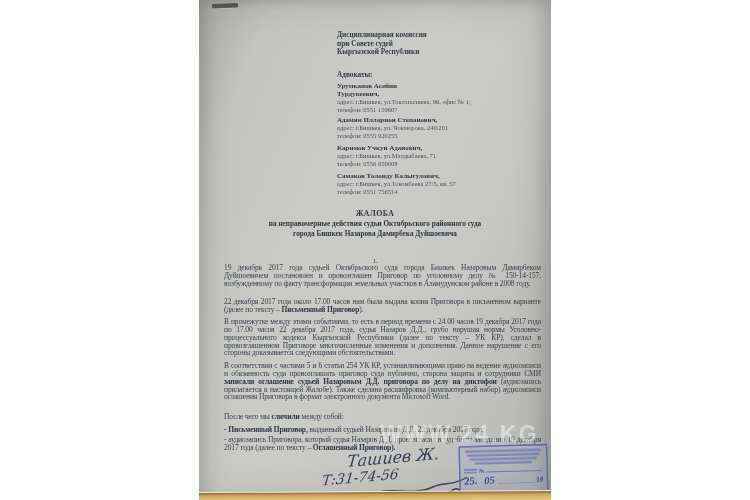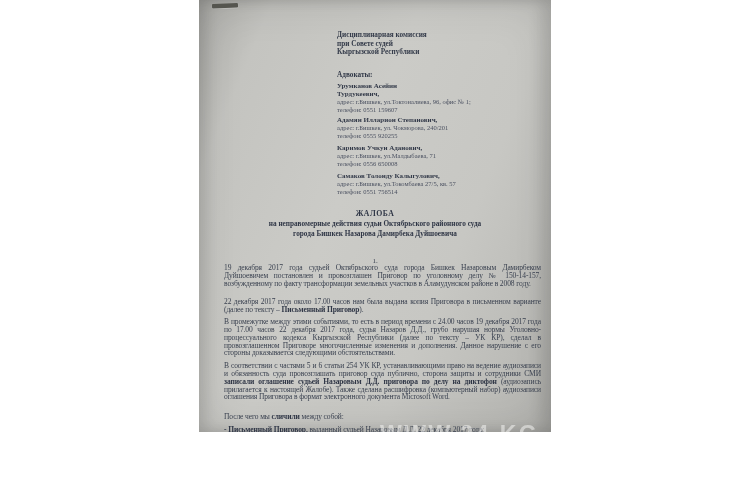--- a/index.html
+++ b/index.html
@@ -1,21 +1,21 @@
 <!DOCTYPE html>
 <html><head>
 <meta charset="utf-8">
 <style>
   html,body{margin:0;padding:0;}
   body{
     width:750px;height:500px;background:#ffffff;overflow:hidden;position:relative;
     font-family:"Liberation Serif", serif;
   }
   .photo{
-    position:absolute;left:199px;top:0;width:352px;height:432px;overflow:hidden;
+    position:absolute;left:199px;top:0;width:352px;height:500px;overflow:hidden;
     background:linear-gradient(113deg,#aeaeaa 0%,#c4c4c0 14%,#cbcbc7 42%,#c7c7c3 68%,#b4b4b0 100%);
     box-shadow:inset 0 0 46px rgba(0,0,0,0.13), inset -10px 0 14px rgba(0,0,0,0.10), inset 8px 0 12px rgba(0,0,0,0.09);
   }
   .content2x{
     position:absolute;left:0;top:0;width:704px;height:1000px;
     transform:scale(0.5);transform-origin:top left;
     color:#39404f;
   }
   .abs{position:absolute;}
   .clip-mark{

